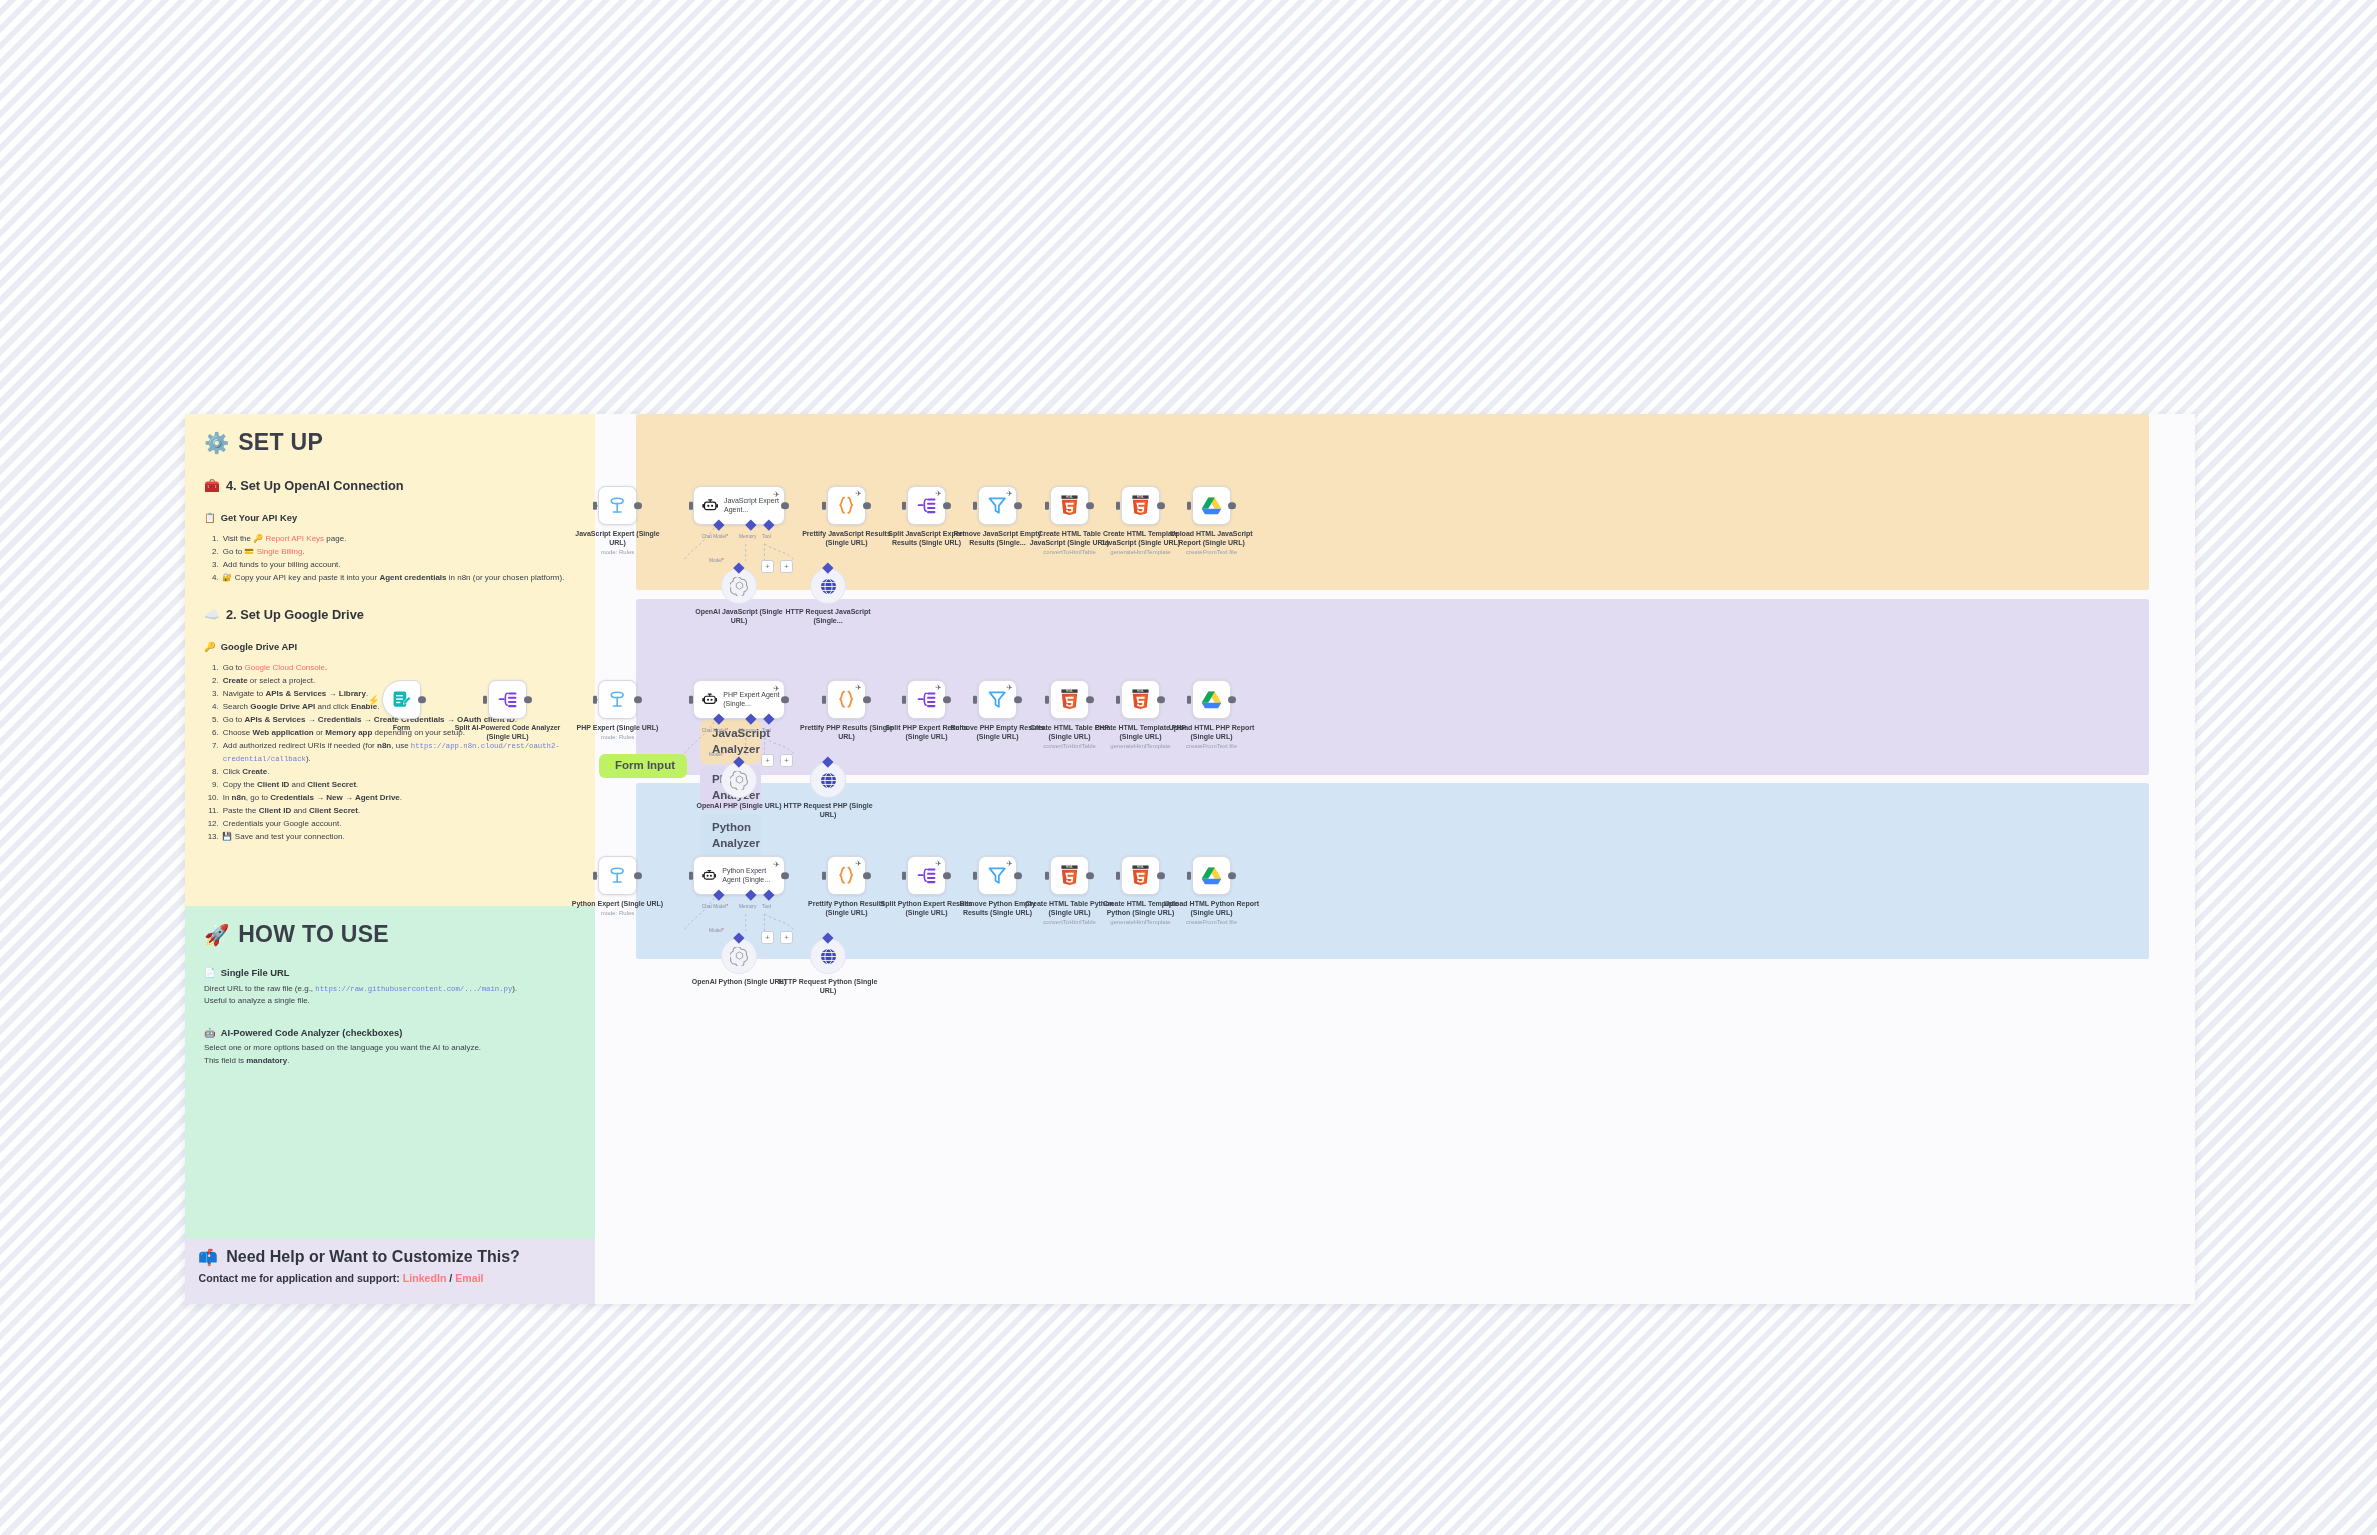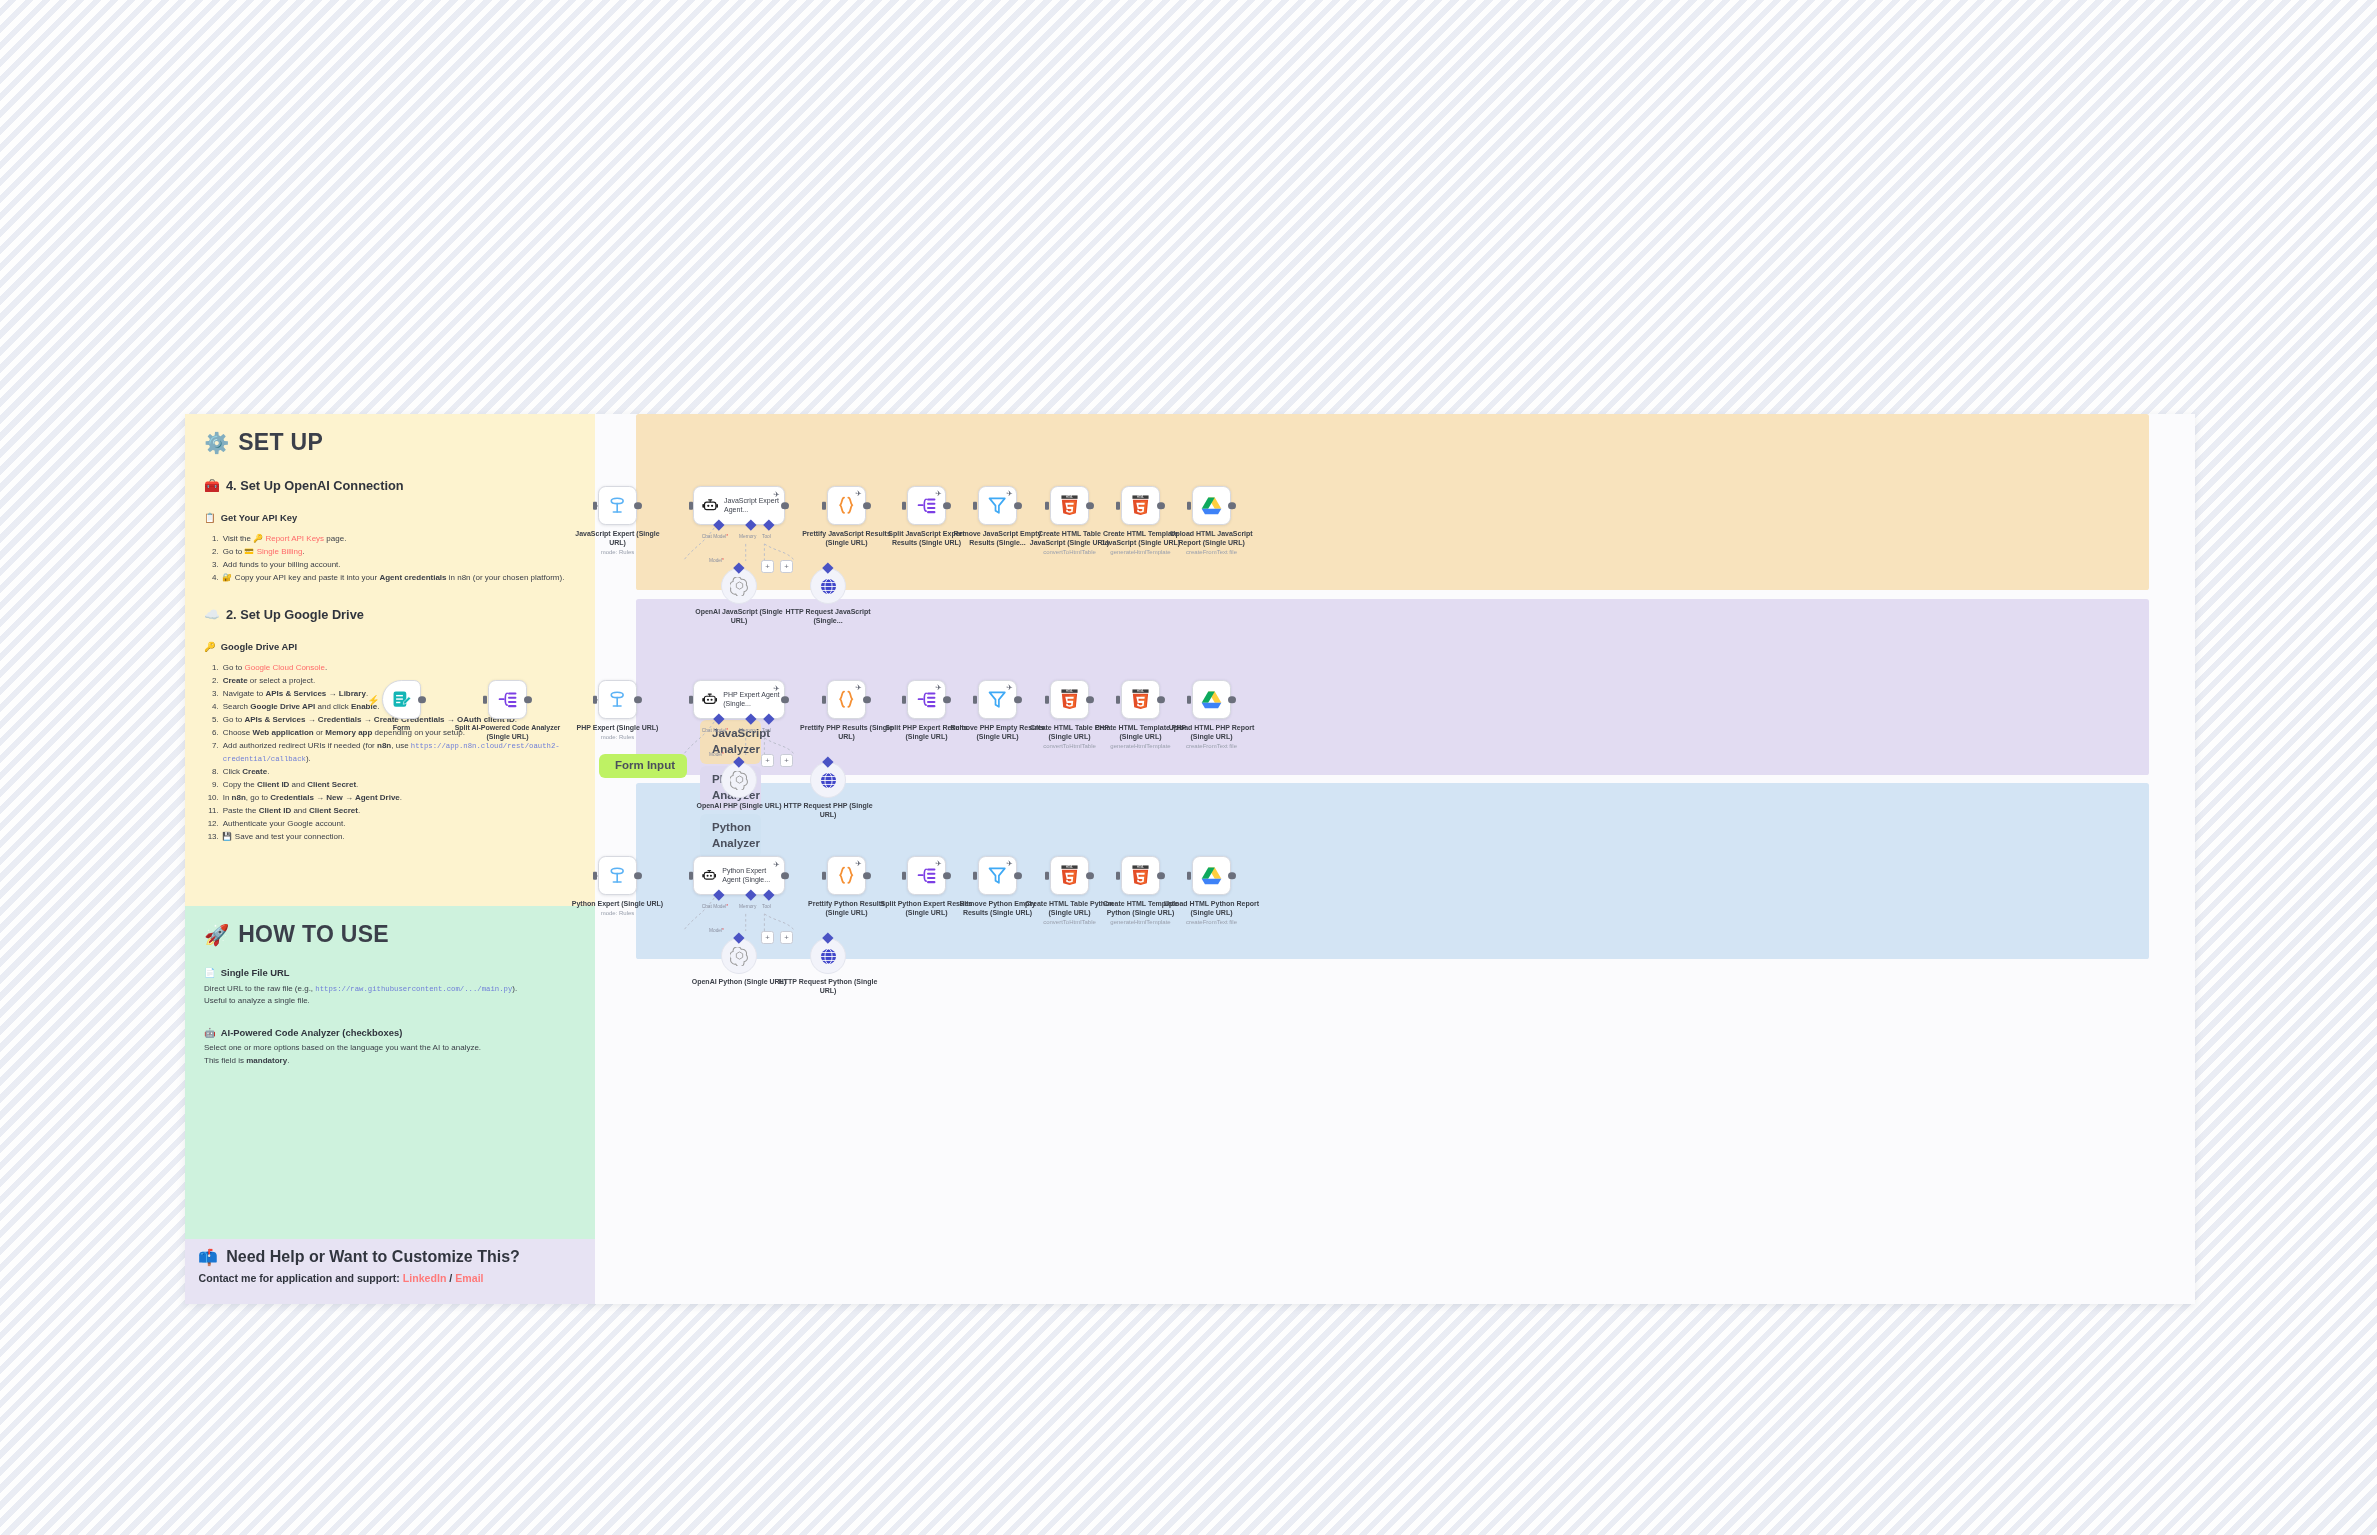--- a/index.html
+++ b/index.html
@@ -236,21 +236,21 @@
         <li><b>Create</b> or select a project.</li>
         <li>Navigate to <b>APIs &amp; Services → Library</b>.</li>
         <li>Search <b>Google Drive API</b> and click <b>Enable</b>.</li>
         <li>Go to <b>APIs &amp; Services → Credentials → Create Credentials → OAuth client ID</b>.</li>
         <li>Choose <b>Web application</b> or <b>Memory app</b> depending on your setup.</li>
         <li>Add authorized redirect URIs if needed (for <b>n8n</b>, use <span class="mono">https://app.n8n.cloud/rest/oauth2-credential/callback</span>).</li>
         <li>Click <b>Create</b>.</li>
         <li>Copy the <b>Client ID</b> and <b>Client Secret</b>.</li>
         <li>In <b>n8n</b>, go to <b>Credentials → New → Agent Drive</b>.</li>
         <li>Paste the <b>Client ID</b> and <b>Client Secret</b>.</li>
-        <li>Authenticate your Google account.</li>
+        <li>Credentials your Google account.</li>
         <li>💾 Save and test your connection.</li>
       </ol>
     </div>
   </div>
 
   <div class="sticky" id="note-howto">
     <div class="note-inner">
       <div class="note-title">
         <span class="emo">🚀</span>
         <span>HOW TO USE</span>

